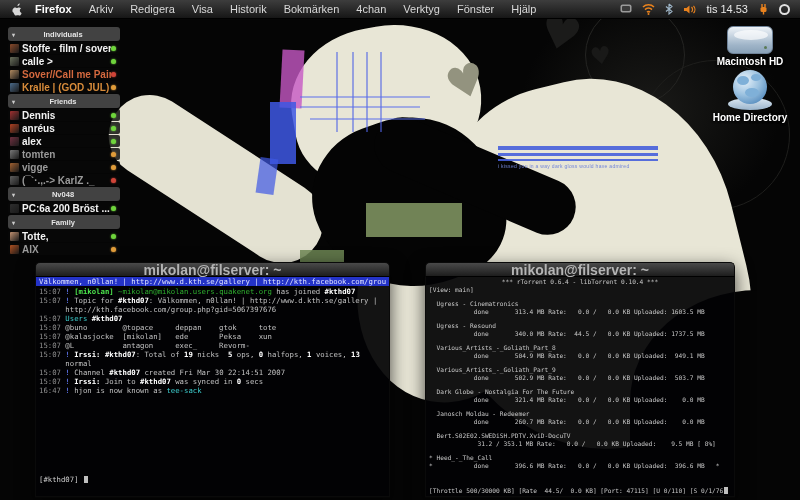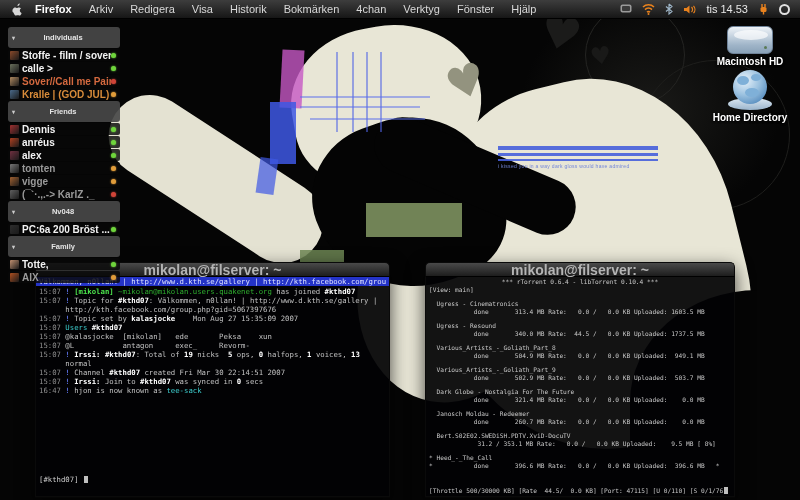--- a/index.html
+++ b/index.html
@@ -48,21 +48,21 @@
   #menubar .apple { margin:0 12px 0 12px; display:flex; align-items:center; }
   #menubar .menu-item { margin-right:17px; white-space:nowrap; }
   #menubar .menu-item.app { font-weight:bold; color:#fff; }
   #menubar .spacer { flex:1; }
   .status-icons { display:flex; align-items:center; gap:10px; margin-right:10px; }
   .clock { color:#e8e8e8; font-size:11px; white-space:nowrap; }
   .qs-ring { width:11px; height:11px; border:2px solid #e0e0e0; border-radius:50%; display:inline-block; }
 
   
   #buddylist { position:absolute; left:8px; top:27px; width:112px; z-index:30; font-size:8px; }
-  .group-header { height:21px; margin-bottom:1px; border-radius:3px; background:rgba(72,72,72,.92);
+  .group-header { height:14px; margin-bottom:1px; border-radius:3px; background:rgba(72,72,72,.92);
                   color:#e4e4e4; display:flex; align-items:center; font-size:7.5px; font-weight:bold; }
   .group-header .tri { color:#cccccc; margin:0 3px 0 4px; font-size:6px; }
   .group-header .gname { flex:1; text-align:center; margin-right:12px; }
   .buddy-row { height:12px; margin-bottom:1px; border-radius:2px; background:rgba(8,8,8,.82);
                display:flex; align-items:center; padding:0 4px 0 2px; }
   .buddy-avatar { width:9px; height:9px; border-radius:1px; margin-right:3px; flex:none; }
   .buddy-name { flex:1; font-weight:bold; font-size:10px; white-space:nowrap; overflow:hidden; }
   .dot { width:5px; height:5px; border-radius:50%; flex:none; }
   .dot-g { background:#6fd43c; box-shadow:0 0 2px #6fd43c; }
   .dot-o { background:#e09c3a; box-shadow:0 0 2px #e09c3a; }
@@ -301,22 +301,22 @@
   </div>
 
   <div class="term" id="term-irc">
     <div class="term-titlebar">mikolan@filserver: ~</div>
     <div class="term-body">
       <div class="bluebar">Välkommen, n0llan! | http://www.d.kth.se/gallery | http://kth.facebook.com/grou</div>
       <div class="irc-lines" id="irc-lines">
           <div class="line"><span class="c-ts">15:07 </span><span class="c-bang">! </span><span class="c-green">[mikolan] </span><span class="c-dgreen">~mikolan@mikolan.users.quakenet.org </span><span class="c-def">has joined </span><span class="c-chan">#kthd07</span></div>
           <div class="line"><span class="c-ts">15:07 </span><span class="c-bang">! </span><span class="c-def">Topic for </span><span class="c-chan">#kthd07</span><span class="c-def">: Välkommen, n0llan! | http://www.d.kth.se/gallery |</span></div>
           <div class="line"><span class="c-def">      http://kth.facebook.com/group.php?gid=5067397676</span></div>
-          <div class="line"><span class="c-ts">15:07 </span><span class="c-bang">! </span><span class="c-def">Topic set by </span><span class="c-bold">kalasjocke</span><span class="c-def">    Mon Aug 27 15:35:09 2007</span></div>
           <div class="line"><span class="c-ts">15:07 </span><span class="c-cyan">Users </span><span class="c-chan">#kthd07</span></div>
+          <div class="line"><span class="c-ts">15:07 </span><span class="c-def">@buno        @topace     deppan    gtok     tote</span></div>
           <div class="line"><span class="c-ts">15:07 </span><span class="c-def">@kalasjocke  [mikolan]   ede       Peksa    xun</span></div>
           <div class="line"><span class="c-ts">15:07 </span><span class="c-def">@L           antagon     exec_     Revorm-</span></div>
           <div class="line"><span class="c-ts">15:07 </span><span class="c-bang">! </span><span class="c-bold">Irssi: </span><span class="c-chan">#kthd07</span><span class="c-def">: Total of </span><span class="c-bold">19</span><span class="c-def"> nicks  </span><span class="c-bold">5</span><span class="c-def"> ops, </span><span class="c-bold">0</span><span class="c-def"> halfops, </span><span class="c-bold">1</span><span class="c-def"> voices, </span><span class="c-bold">13</span></div>
           <div class="line"><span class="c-def">      normal</span></div>
           <div class="line"><span class="c-ts">15:07 </span><span class="c-bang">! </span><span class="c-def">Channel </span><span class="c-chan">#kthd07</span><span class="c-def"> created Fri Mar 30 22:14:51 2007</span></div>
           <div class="line"><span class="c-ts">15:07 </span><span class="c-bang">! </span><span class="c-bold">Irssi:</span><span class="c-def"> Join to </span><span class="c-chan">#kthd07</span><span class="c-def"> was synced in </span><span class="c-bold">0</span><span class="c-def"> secs</span></div>
           <div class="line"><span class="c-ts">16:47 </span><span class="c-bang">! </span><span class="c-def">hjon is now known as </span><span class="c-cyan">tee-sack</span></div>
         </div>
       <div class="flex-sp"></div>
       <div class="input-line"><span>[#kthd07] </span><span class="cursor"></span></div>

